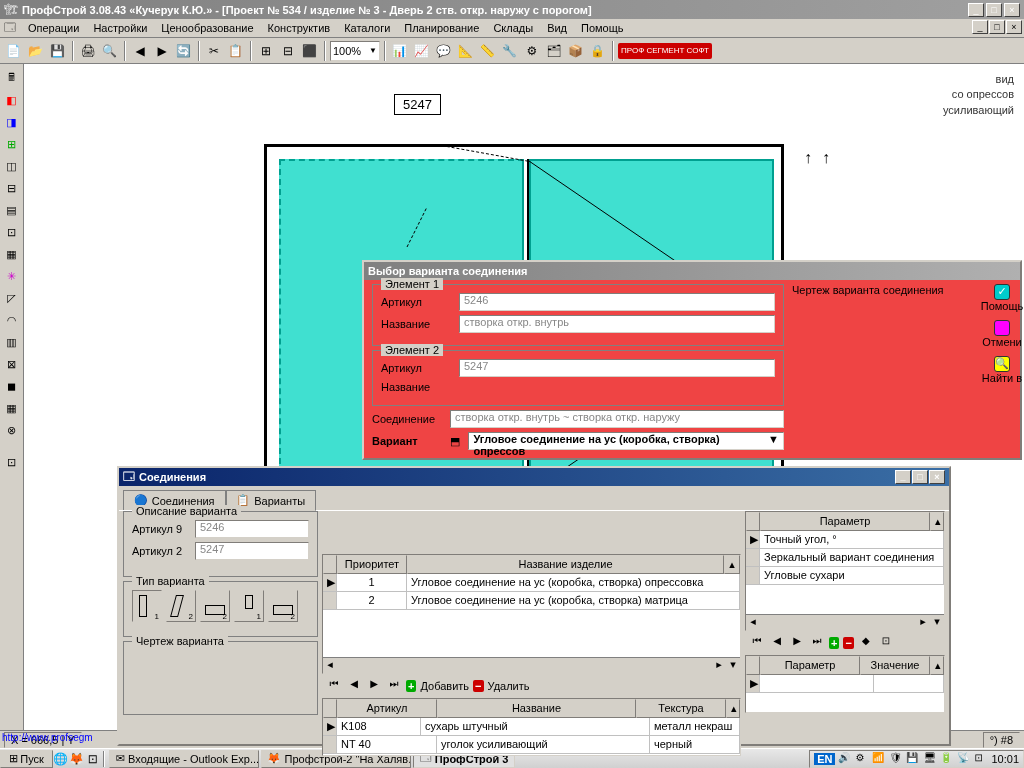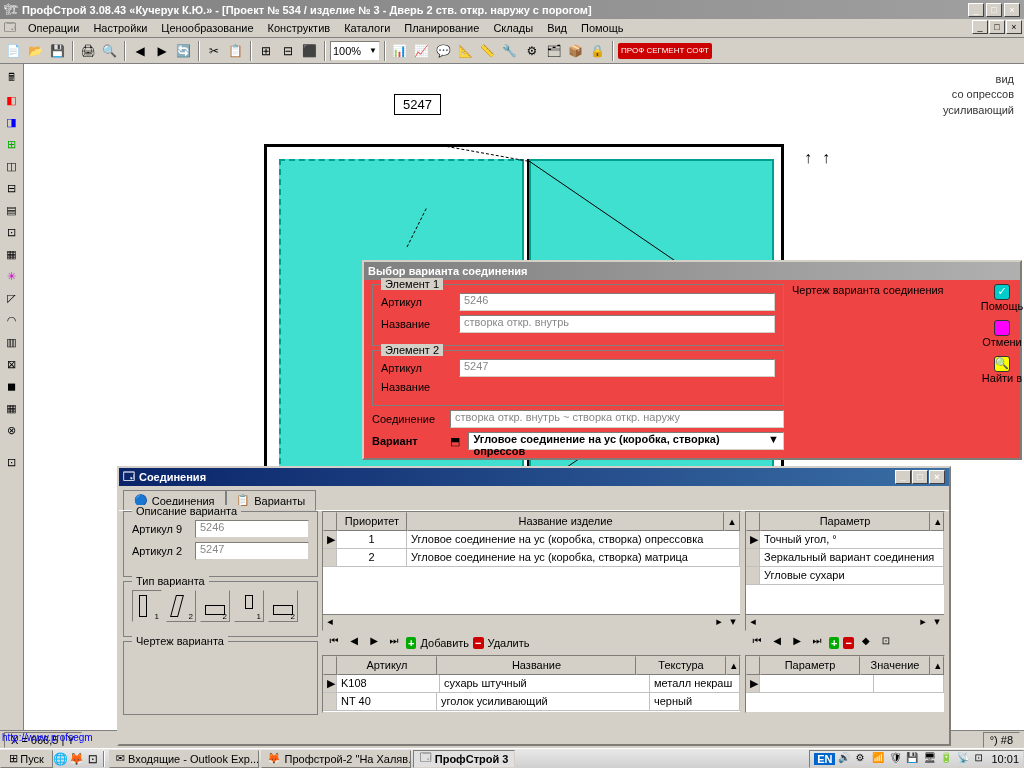--- a/index.html
+++ b/index.html
@@ -41,21 +41,21 @@
 .side-btns { position: absolute; top: 284px; right: 0px; width: 44px; display: flex; flex-direction: column; align-items: center; gap: 8px; z-index: 6; }
 .side-btn { display: flex; flex-direction: column; align-items: center; cursor: pointer; }
 .side-icon { width: 16px; height: 16px; border-radius: 3px; border: 1px solid #333; }
 .dialog2 { position: absolute; top: 466px; left: 117px; width: 834px; height: 280px; background: #d4d0c8; border: 2px outset #d4d0c8; z-index: 10; }
 .dlg2-title { background: linear-gradient(to right, #0a246a, #3a6ea5); color: #fff; height: 18px; padding: 0 4px; display: flex; align-items: center; justify-content: space-between; font-weight: bold; }
 .tabs { display: flex; padding: 4px 4px 0; }
 .tab { padding: 3px 10px; border: 1px solid #808080; border-bottom: none; background: #d4d0c8; cursor: pointer; display: flex; align-items: center; gap: 4px; }
 .tab.active { background: #d4d0c8; border-bottom: 1px solid #d4d0c8; margin-bottom: -1px; }
 .dlg2-body { display: flex; padding: 0 4px; gap: 4px; border-top: 1px solid #fff; }
 .dlg2-left { width: 195px; }
-.dlg2-mid { flex: 1; }
+.dlg2-mid { flex: 1; margin-top: 43px; }
 .dlg2-right { width: 200px; }
 .grid { border: 1px inset #d4d0c8; background: #fff; font-size: 11px; }
 .grid-header { display: flex; background: #d4d0c8; }
 .grid-header > div { border: 1px outset #d4d0c8; padding: 2px 4px; text-align: center; }
 .grid-row { display: flex; }
 .grid-row > div { border-right: 1px solid #c0c0c0; border-bottom: 1px solid #c0c0c0; padding: 2px 4px; height: 18px; }
 .type-btns { display: flex; gap: 4px; margin-top: 4px; }
 .type-btn { width: 30px; height: 32px; border: 1px outset #d4d0c8; background: #d4d0c8; cursor: pointer; position: relative; }
 .type-btn.active { border-style: inset; }
 .type-btn-inner { position: absolute; border: 1px solid #000; }
@@ -357,21 +357,21 @@
       <div class="grid" style="height:58px">
         <div class="grid-header">
           <div style="width:14px"></div>
           <div style="width:100px">Артикул</div>
           <div style="flex:1">Название</div>
           <div style="width:90px">Текстура</div>
           <div style="width:14px">▴</div>
         </div>
         <div class="grid-row">
           <div style="width:14px;background:#d4d0c8">▶</div>
-          <div style="width:103px">K108</div>
+          <div style="width:84px">K108</div>
           <div style="flex:1">сухарь штучный</div>
           <div style="width:90px">металл некраш</div>
         </div>
         <div class="grid-row">
           <div style="width:14px;background:#d4d0c8"></div>
           <div style="width:100px">NT 40</div>
           <div style="flex:1">уголок усиливающий</div>
           <div style="width:90px">черный</div>
         </div>
       </div>

